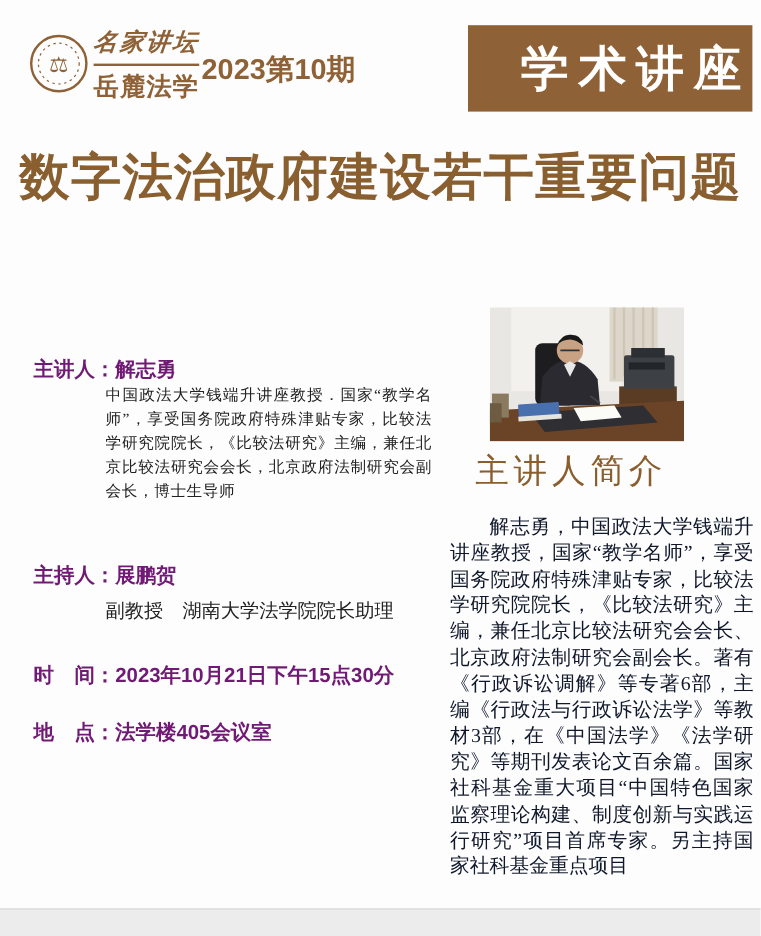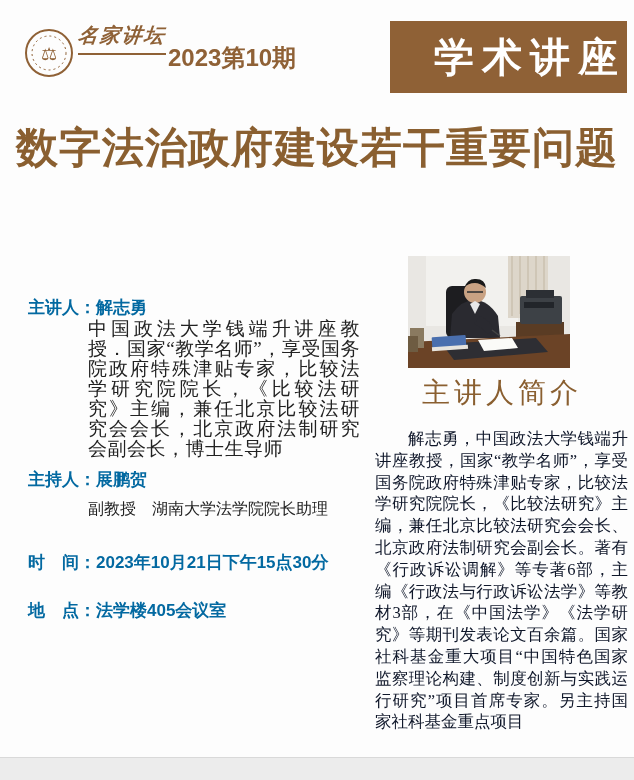--- a/index.html
+++ b/index.html
@@ -47,45 +47,45 @@
 
   
   .main-title {
     position: absolute; left: 0; top: 120px; width: 100%;
     text-align: center;
     font-family: "Liberation Serif", "DejaVu Serif", serif;
     font-size: 42px; font-weight: bold; color: #8a5f30; letter-spacing: 1px;
   }
 
   
-  .info-row { position: absolute; left: 28px; font-size: 17px; font-weight: bold; color: #0369a1; }
+  .info-row { position: absolute; left: 28px; font-size: 17px; font-weight: bold; color: #701a75; }
   .row-speaker { top: 296px; }
   .row-host    { top: 468px; }
   .row-time    { top: 551px; text-align: center; }
   .row-venue   { top: 599px; text-align: center; }
   .info-label, .info-value { font-weight: bold; }
   .kai {
     font-family: "Liberation Serif", "DejaVu Serif", serif;
     font-weight: normal; color: #222;
   }
   .speaker-bio {
     position: absolute; left: 88px; top: 319px; width: 272px;
-    font-size: 19px; line-height: 20px; text-align: justify;
+    font-size: 13px; line-height: 20px; text-align: justify;
     letter-spacing: 0.5px;
   }
   .host-desc { position: absolute; left: 88px; top: 499px; font-size: 16px; text-align: right; }
 
   
   .photo {
     position: absolute; left: 408px; top: 256px;
     width: 162px; height: 112px; overflow: hidden;
   }
   .profile-heading {
     position: absolute; left: 396px; top: 374px; width: 186px;
-    text-align: right;
+    text-align: left;
     font-family: "Liberation Serif", "DejaVu Serif", serif;
     font-size: 28px; font-weight: normal; color: #8a5f30; letter-spacing: 4px;
   }
   .profile-bio {
     position: absolute; left: 375px; top: 428px; width: 253px;
     font-family: "Liberation Serif", "DejaVu Serif", serif;
     font-size: 16.5px; line-height: 21.8px; text-align: justify;
     text-indent: 2em; color: #0f172a;
   }
 
@@ -104,20 +104,21 @@
     <svg viewBox="0 0 50 50" width="50" height="50">
       <circle cx="25" cy="25" r="23" fill="none" stroke="#8f6136" stroke-width="2"></circle>
       <circle cx="25" cy="25" r="17" fill="none" stroke="#8f6136" stroke-width="1" stroke-dasharray="2 3"></circle>
       <text x="25" y="32" font-size="18" text-anchor="middle" fill="#8f6136">⚖</text>
     </svg>
   </div>
 
   <div class="series">
     <div class="series-top">名家讲坛</div>
     <div class="series-rule"></div>
+    <div class="series-bottom">岳麓法学</div>
   </div>
 
   <div class="issue">2023第10期</div>
 
   <div class="banner">
     <span class="banner-text">学术讲座</span>
   </div>
 
   <div class="main-title">数字法治政府建设若干重要问题</div>
 

